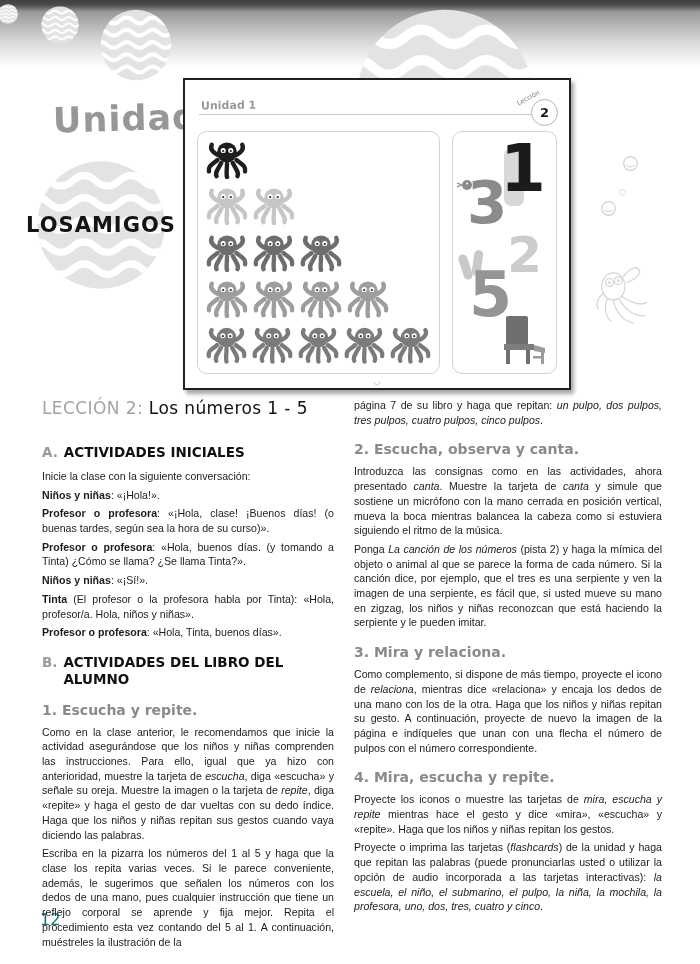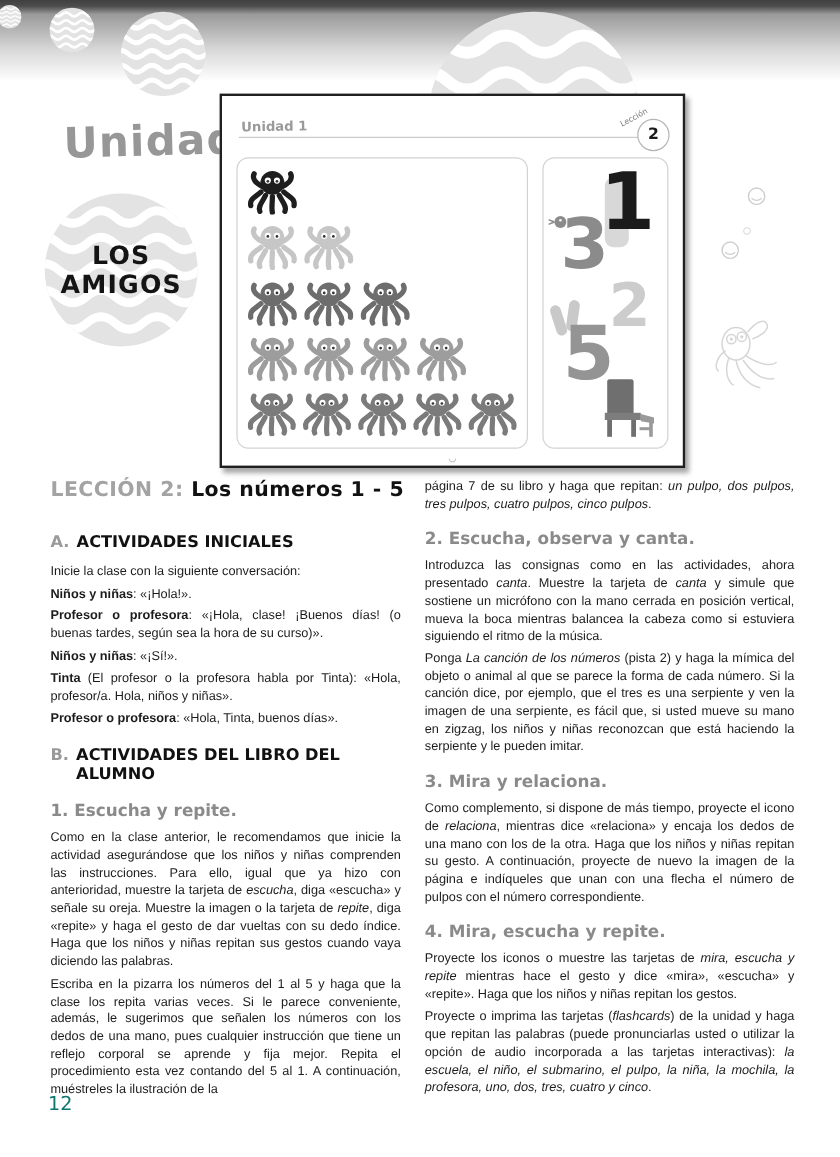--- a/index.html
+++ b/index.html
@@ -15,21 +15,21 @@
   .ball-c{left:100px;top:9px;width:72px;height:72px;}
   .ball-d{left:355px;top:8px;width:180px;height:180px;}
 
   
   .unit-title{position:absolute;left:53px;top:98px;z-index:1;
     font-family:"DejaVu Sans",sans-serif;font-weight:bold;font-size:35px;
     color:#979797;letter-spacing:1px;transform:rotate(-1.5deg);}
   .unit-badge{position:absolute;left:36px;top:160px;width:130px;height:130px;z-index:1;}
   .unit-badge .ball{left:0;top:0;width:130px;height:130px;}
   .unit-badge-text{position:absolute;left:0;top:0;width:130px;height:130px;z-index:2;
-    display:flex;flex-direction:column;align-items:center;justify-content:center;
+    display:flex;flex-direction:row;align-items:center;justify-content:center;
     font-family:"DejaVu Sans",sans-serif;font-weight:bold;font-size:21px;line-height:1.15;
     color:#141414;letter-spacing:1px;}
 
   
   .bubble{position:absolute;z-index:1;}
   .sketch-octo{position:absolute;left:594px;top:262px;width:58px;height:74px;z-index:1;}
 
   
   .frame{position:absolute;left:183px;top:78px;width:388px;height:312px;z-index:2;
     background:#ffffff;border:2.5px solid #202020;box-sizing:border-box;
@@ -64,21 +64,21 @@
   .ear{position:absolute;width:9px;height:26px;background:#c9c9c9;border-radius:5px;z-index:1;}
   .ear-1{left:8px;top:122px;transform:rotate(-18deg);}
   .ear-2{left:20px;top:118px;transform:rotate(8deg);}
   .chair{position:absolute;right:8px;top:182px;width:48px;height:52px;}
   .frame-smile{position:absolute;left:50%;bottom:2px;transform:translateX(-50%);
     font-size:8px;color:#9a9a9a;line-height:1;}
 
   
   .content{position:absolute;left:42px;top:398px;width:620px;z-index:1;
     display:grid;grid-template-columns:292px 308px;column-gap:20px;}
-  .lesson-heading{margin:0 0 26px 0;font-family:"DejaVu Sans",sans-serif;font-weight:bold;
+  .lesson-heading{margin:0 0 26px 0;font-family:"DejaVu Sans",sans-serif;font-weight:normal;
     font-size:17px;letter-spacing:0.4px;white-space:nowrap;}
   .lesson-heading .prefix{color:#a3a3a3;}
   .lesson-heading .title{color:#111;}
   .sec-head{display:flex;gap:6px;margin:14px 0 8px 0;
     font-family:"DejaVu Sans",sans-serif;font-weight:bold;font-size:13.5px;color:#111;
     line-height:1.25;}
   .sec-head .prefix{color:#9a9a9a;flex:0 0 auto;}
   .sub-head{margin:14px 0 7px 0;font-family:"DejaVu Sans",sans-serif;font-weight:bold;
     font-size:14px;color:#8a8a8a;}
   p.body{margin:0 0 4px 0;font-size:10.6px;line-height:14.7px;text-align:justify;color:#1c1c1c;}
@@ -278,20 +278,21 @@
         <span class="prefix">LECCIÓN 2:</span>
         <span class="title">Los números 1 - 5</span>
       </h2>
       <div class="sec-head">
         <span class="prefix">A.</span>
         <span>ACTIVIDADES INICIALES</span>
       </div>
       <p class="body">Inicie la clase con la siguiente conversación:</p>
       <p class="body"><span class="speaker">Niños y niñas</span><span>: «¡Hola!».</span></p>
       <p class="body"><span class="speaker">Profesor o profesora</span><span>: «¡Hola, clase! ¡Buenos días! (o buenas tardes, según sea la hora de su curso)».</span></p>
+      <p class="body"><span class="speaker">Profesor o profesora</span><span>: «Hola, buenos días. (y tomando a Tinta) ¿Cómo se llama? ¿Se llama Tinta?».</span></p>
       <p class="body"><span class="speaker">Niños y niñas</span><span>: «¡Sí!».</span></p>
       <p class="body"><span class="speaker">Tinta</span><span> (El profesor o la profesora habla por Tinta): «Hola, profesor/a. Hola, niños y niñas».</span></p>
       <p class="body"><span class="speaker">Profesor o profesora</span><span>: «Hola, Tinta, buenos días».</span></p>
       <div class="sec-head">
         <span class="prefix">B.</span>
         <span>ACTIVIDADES DEL LIBRO DEL ALUMNO</span>
       </div>
       <div class="sub-head">1. Escucha y repite.</div>
       <p class="body"><span>Como en la clase anterior, le recomendamos que inicie la actividad asegurándose que los niños y niñas comprenden las instrucciones. Para ello, igual que ya hizo con anterioridad, muestre la tarjeta de </span><span class="i">escucha</span><span>, diga «escucha» y señale su oreja. Muestre la imagen o la tarjeta de </span><span class="i">repite</span><span>, diga «repite» y haga el gesto de dar vueltas con su dedo índice. Haga que los niños y niñas repitan sus gestos cuando vaya diciendo las palabras.</span></p>
       <p class="body"><span>Escriba en la pizarra los números del 1 al 5 y haga que la clase los repita varias veces. Si le parece conveniente, además, le sugerimos que señalen los números con los dedos de una mano, pues cualquier instrucción que tiene un reflejo corporal se aprende y fija mejor. Repita el procedimiento esta vez contando del 5 al 1. A continuación, muéstreles la ilustración de la</span></p>

